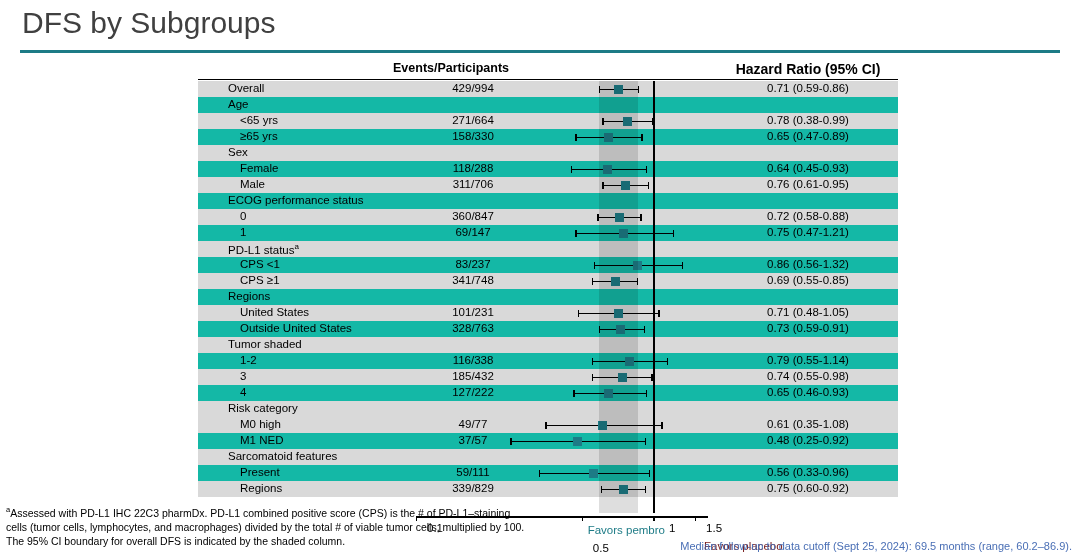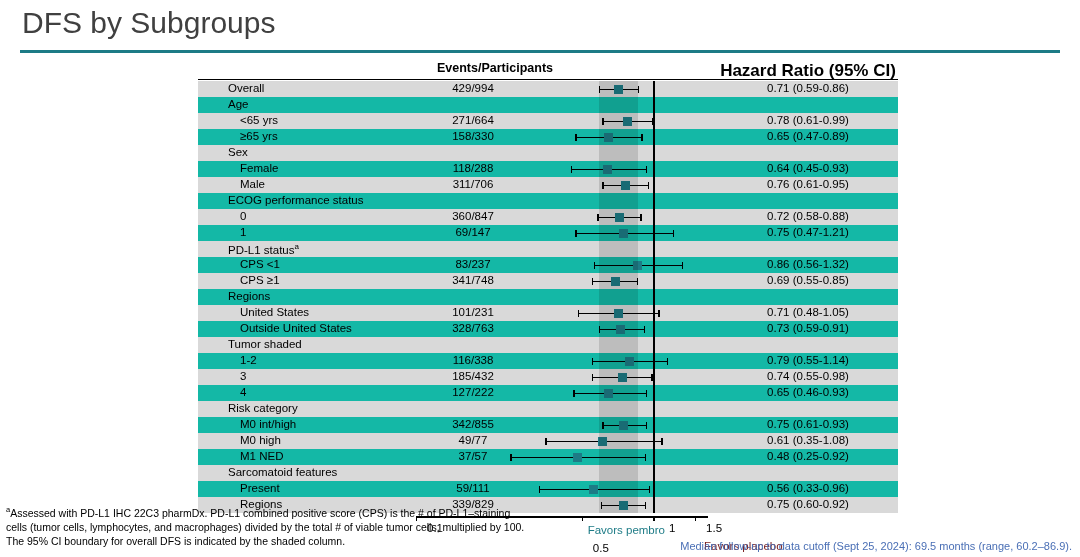--- a/index.html
+++ b/index.html
@@ -45,32 +45,32 @@
     left: 0;
     top: 0;
     width: 700px;
     height: 20px;
   }
   .hdr-events {
     position: absolute;
     left: 195px;
     top: 1px;
     width: 160px;
-    text-align: right;
+    text-align: left;
     font-size: 12.5px;
     font-weight: bold;
     color: #000;
   }
   .hdr-hr {
     position: absolute;
     left: 520px;
     top: 1px;
     width: 180px;
     text-align: center;
-    font-size: 17px;
+    font-size: 14px;
     font-weight: bold;
     color: #000;
   }
   .hdr-rule {
     position: absolute;
     left: 0px;
     top: 19px;
     width: 700px;
     height: 1px;
     background: #000;
@@ -244,21 +244,21 @@
         </div>
       </div>
       <div class="row plain">
         <div class="r-label">Age</div>
         <div class="r-events"></div>
         <div class="r-hr"></div>
       </div>
       <div class="row shaded">
         <div class="r-label indent">&lt;65 yrs</div>
         <div class="r-events">271/664</div>
-        <div class="r-hr">0.78 (0.61-0.99)</div>
+        <div class="r-hr">0.78 (0.38-0.99)</div>
         <div class="band">
           <div class="ci-line" style="left: 44.368px; width: 49.9079px;"></div>
           <div class="ci-cap" style="left: 44.368px;"></div>
           <div class="ci-cap" style="left: 94.2759px;"></div>
           <div class="marker" style="left: 65.2045px; background: rgb(29, 123, 134);"></div>
         </div>
       </div>
       <div class="row plain">
         <div class="r-label indent">≥65 yrs</div>
         <div class="r-events">158/330</div>
@@ -413,31 +413,20 @@
           <div class="ci-line" style="left: 15.2802px; width: 72.5522px;"></div>
           <div class="ci-cap" style="left: 15.2802px;"></div>
           <div class="ci-cap" style="left: 87.8324px;"></div>
           <div class="marker" style="left: 46.4139px; background: rgb(29, 123, 134);"></div>
         </div>
       </div>
       <div class="row shaded">
         <div class="r-label">Risk category</div>
         <div class="r-events"></div>
         <div class="r-hr"></div>
-      </div>
-      <div class="row plain">
-        <div class="r-label indent">M0 int/high</div>
-        <div class="r-events">342/855</div>
-        <div class="r-hr">0.75 (0.61-0.93)</div>
-        <div class="band">
-          <div class="ci-line" style="left: 44.368px; width: 43.4644px;"></div>
-          <div class="ci-cap" style="left: 44.368px;"></div>
-          <div class="ci-cap" style="left: 87.8324px;"></div>
-          <div class="marker" style="left: 61.1623px; background: rgb(29, 123, 134);"></div>
-        </div>
       </div>
       <div class="row shaded">
         <div class="r-label indent">M0 high</div>
         <div class="r-events">49/77</div>
         <div class="r-hr">0.61 (0.35-1.08)</div>
         <div class="band">
           <div class="ci-line" style="left: -12.8863px; width: 116.13px;"></div>
           <div class="ci-cap" style="left: -12.8863px;"></div>
           <div class="ci-cap" style="left: 103.244px;"></div>
           <div class="marker" style="left: 39.868px; background: rgb(29, 123, 134);"></div>

